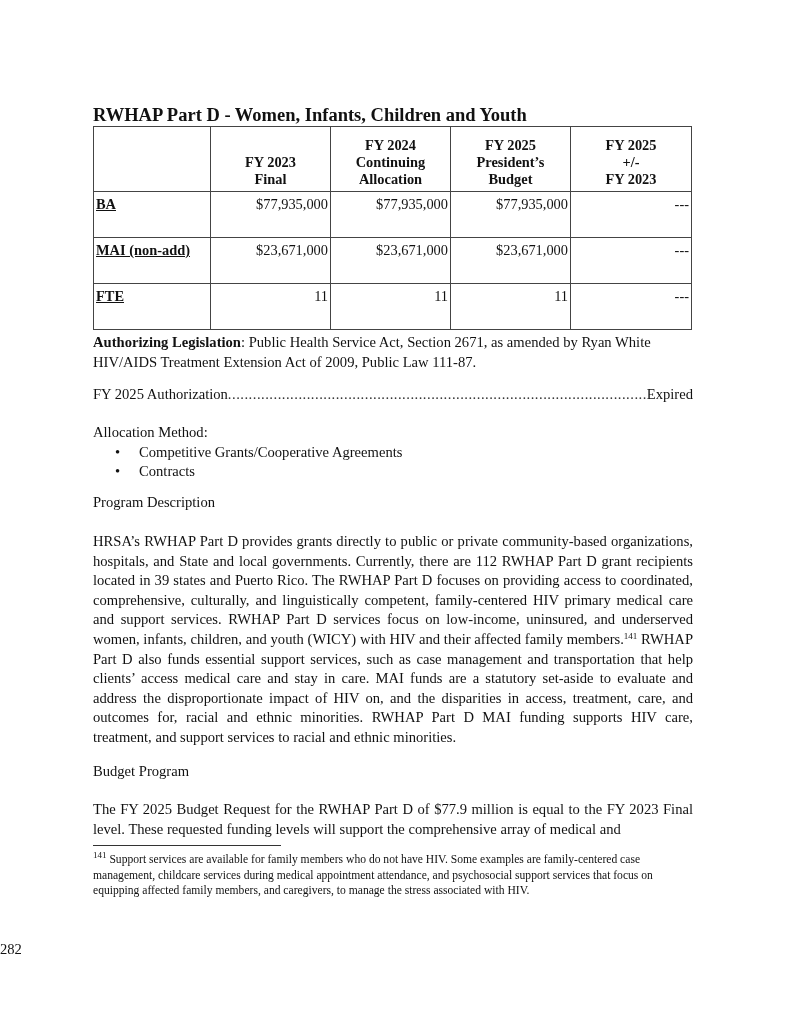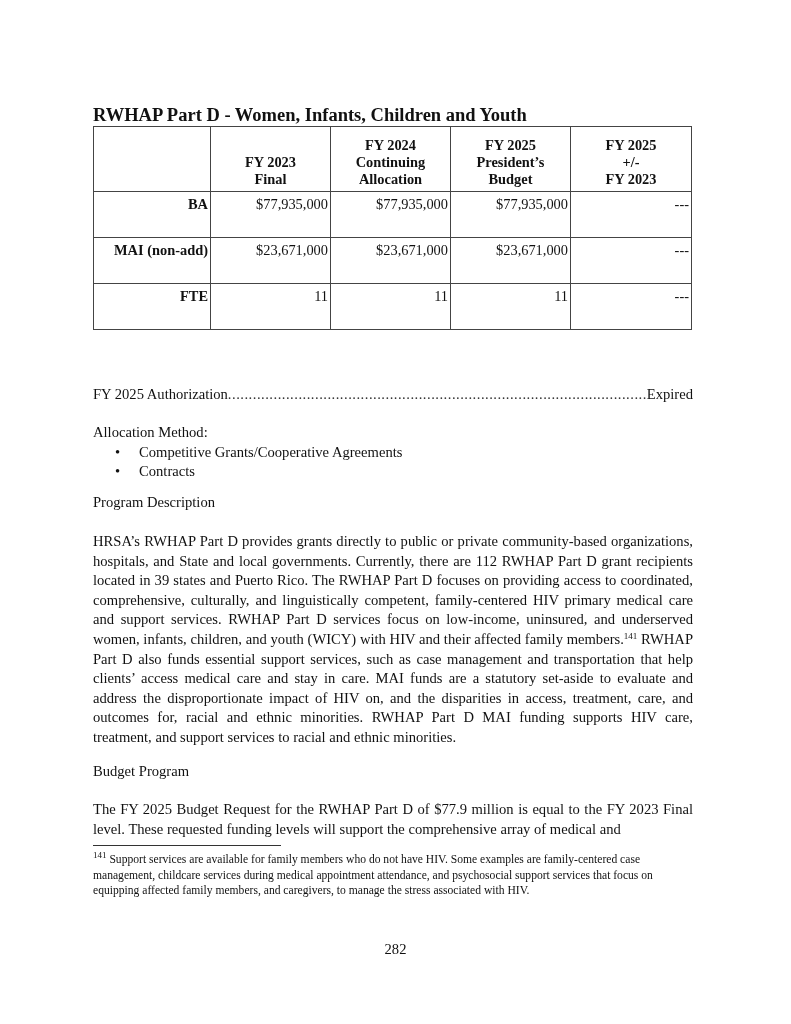--- a/index.html
+++ b/index.html
@@ -19,21 +19,21 @@
     font-size: 14.4px;
   }
   table.budget td, table.budget th {
     border: 1px solid #444; padding: 0 2px;
   }
   table.budget th {
     font-weight: bold; text-align: center; vertical-align: bottom;
     height: 61px; line-height: 17px; padding-bottom: 3px;
   }
   table.budget td { height: 41px; vertical-align: top; padding-top: 4px; line-height: 17px; }
-  table.budget td.rowhead { font-weight: bold; text-align: right; }
+  table.budget td.rowhead { font-weight: bold; text-align: left; text-decoration: underline; }
   table.budget td.num { text-align: right; }
   col.c0 { width: 117px; }
   col.c1, col.c2, col.c3, col.c4 { width: 120px; }
   col.c4 { width: 121px; }
 
   .para { left: 93px; width: 600px; font-size: 14.6px; line-height: 19.6px; }
   .b { font-weight: bold; }
   .auth-line {
     left: 93px; top: 385px; width: 600px; font-size: 14.6px; line-height: 19.6px;
     display: flex; white-space: nowrap;
@@ -43,21 +43,21 @@
     content: "........................................................................................................................................................................................";
   }
   ul.alloc { margin: 0; padding: 0; list-style: none; }
   ul.alloc li { position: relative; padding-left: 46px; line-height: 19.6px; }
   ul.alloc li .bullet { position: absolute; left: 22px; top: 0; }
   .heading { font-weight: normal; font-size: 14.6px; left: 93px; }
   .justify { text-align: justify; }
   .footrule { left: 93px; top: 845px; width: 188px; height: 0; border-top: 1px solid #333; }
   .footnote { left: 93px; top: 852px; width: 605px; font-size: 11.6px; line-height: 15.6px; }
   sup { font-size: 9px; line-height: 0; vertical-align: 5px; margin-top: 20px; }
-  .pagenum { left: 0; width: 791px; top: 941px; text-align: center; font-size: 14.6px; }
+  .pagenum { left: 0; width: 791px; top: 941px; font-size: 14.6px; }
 </style>
 </head>
 <body>
 
 <div class="page">
 
   <div class="abs title">RWHAP Part D - Women, Infants, Children and Youth</div>
 
   <table class="budget">
     <colgroup>
@@ -109,20 +109,23 @@
       <tr>
         <td class="rowhead">FTE</td>
         <td class="num">11</td>
         <td class="num">11</td>
         <td class="num">11</td>
         <td class="num">---</td>
       </tr>
     </tbody>
   </table>
 
+  <div class="abs para" style="top:333px;">
+    <span class="b">Authorizing Legislation</span><span>: Public Health Service Act, Section 2671, as amended by Ryan White HIV/AIDS Treatment Extension Act of 2009, Public Law 111-87.</span>
+  </div>
 
   <div class="abs auth-line">
     <span>FY 2025 Authorization</span>
     <span class="dots"></span>
     <span>Expired</span>
   </div>
 
   <div class="abs para" style="top:423px;">
     <div>Allocation Method:</div>
     <ul class="alloc">

